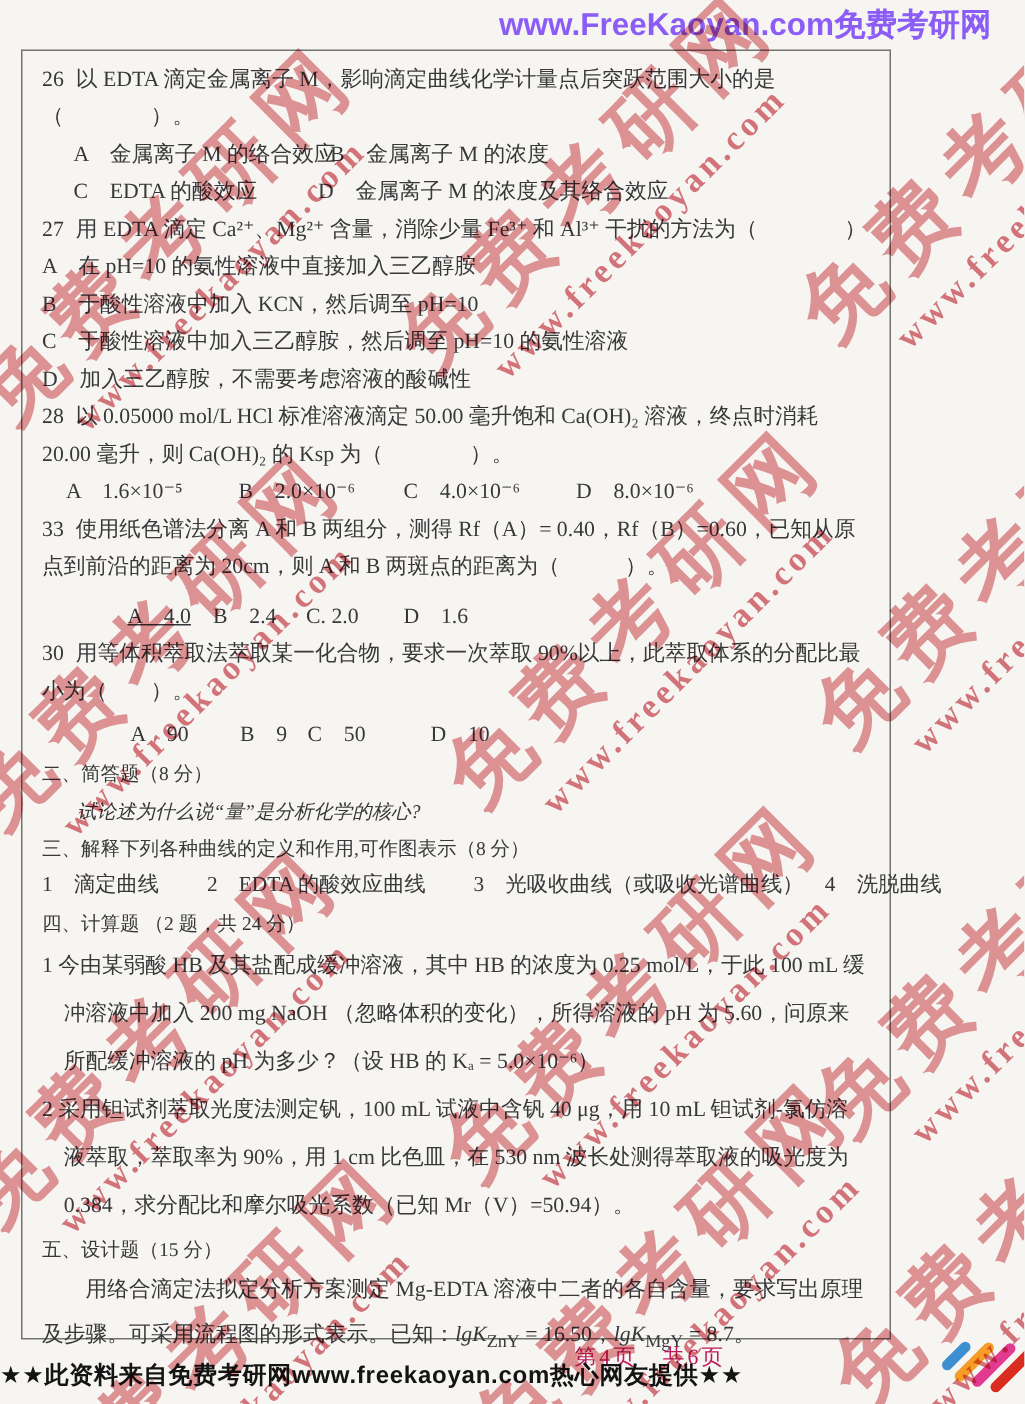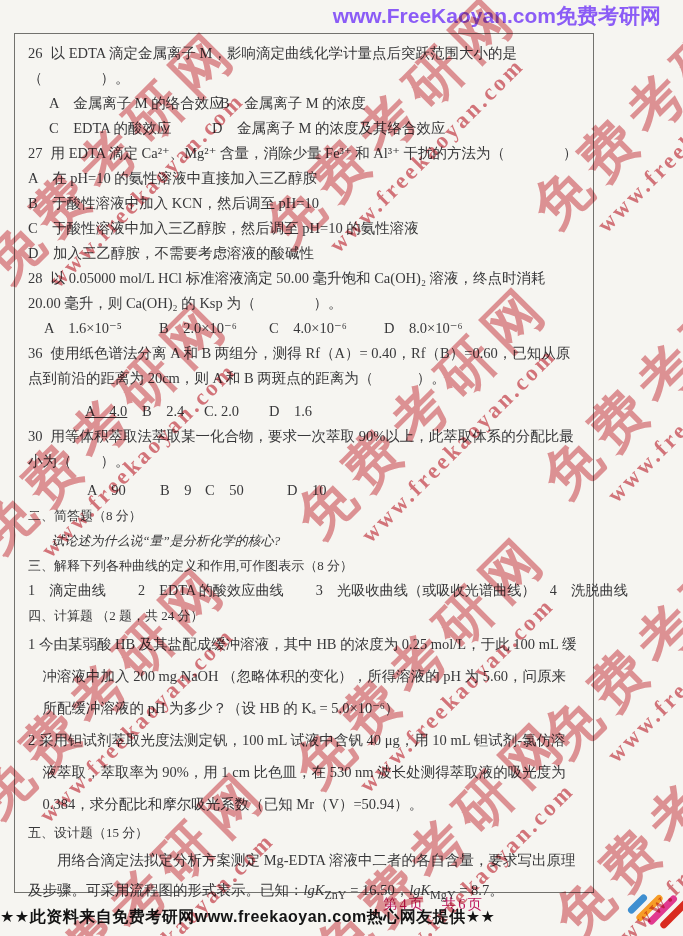--- a/index.html
+++ b/index.html
@@ -94,21 +94,21 @@
     <p class="q27o">A　在 pH=10 的氨性溶液中直接加入三乙醇胺</p>
     <p class="q27o">B　于酸性溶液中加入 KCN，然后调至 pH=10</p>
     <p class="q27o">C　于酸性溶液中加入三乙醇胺，然后调至 pH=10 的氨性溶液</p>
     <p class="q27o">D　加入三乙醇胺，不需要考虑溶液的酸碱性</p>
 
     <p class="q"><span class="qnum">28</span><span>以 0.05000 mol/L HCl 标准溶液滴定 50.00 毫升饱和 Ca(OH)₂ 溶液，终点时消耗 20.00 毫升，则 Ca(OH)₂ 的 Ksp 为（　　　　）。</span></p>
     <div class="optrow r28">
       <span class="opt c1">A　1.6×10⁻⁵</span><span class="opt c2">B　2.0×10⁻⁶</span><span class="opt c3">C　4.0×10⁻⁶</span><span class="opt">D　8.0×10⁻⁶</span>
     </div>
 
-    <p class="q"><span class="qnum">36</span><span>使用纸色谱法分离 A 和 B 两组分，测得 Rf（A）= 0.40，Rf（B）=0.60，已知从原点到前沿的距离为 20cm，则 A 和 B 两斑点的距离为（　　　）。</span></p>
+    <p class="q"><span class="qnum">33</span><span>使用纸色谱法分离 A 和 B 两组分，测得 Rf（A）= 0.40，Rf（B）=0.60，已知从原点到前沿的距离为 20cm，则 A 和 B 两斑点的距离为（　　　）。</span></p>
     <div class="optrow r29">
       <span class="opt c1">A　4.0</span><span class="opt c2">B　2.4</span><span class="opt c3">C. 2.0</span><span class="opt">D　1.6</span>
     </div>
 
     <p class="q p30"><span class="qnum">30</span><span>用等体积萃取法萃取某一化合物，要求一次萃取 90%以上，此萃取体系的分配比最小为（　　）。</span></p>
     <div class="optrow r30">
       <span class="opt c1">A　90</span><span class="opt c2">B　9</span><span class="opt c3">C　50</span><span class="opt">D　10</span>
     </div>
 
     <p class="sect s2t">二、简答题（8 分）</p>

